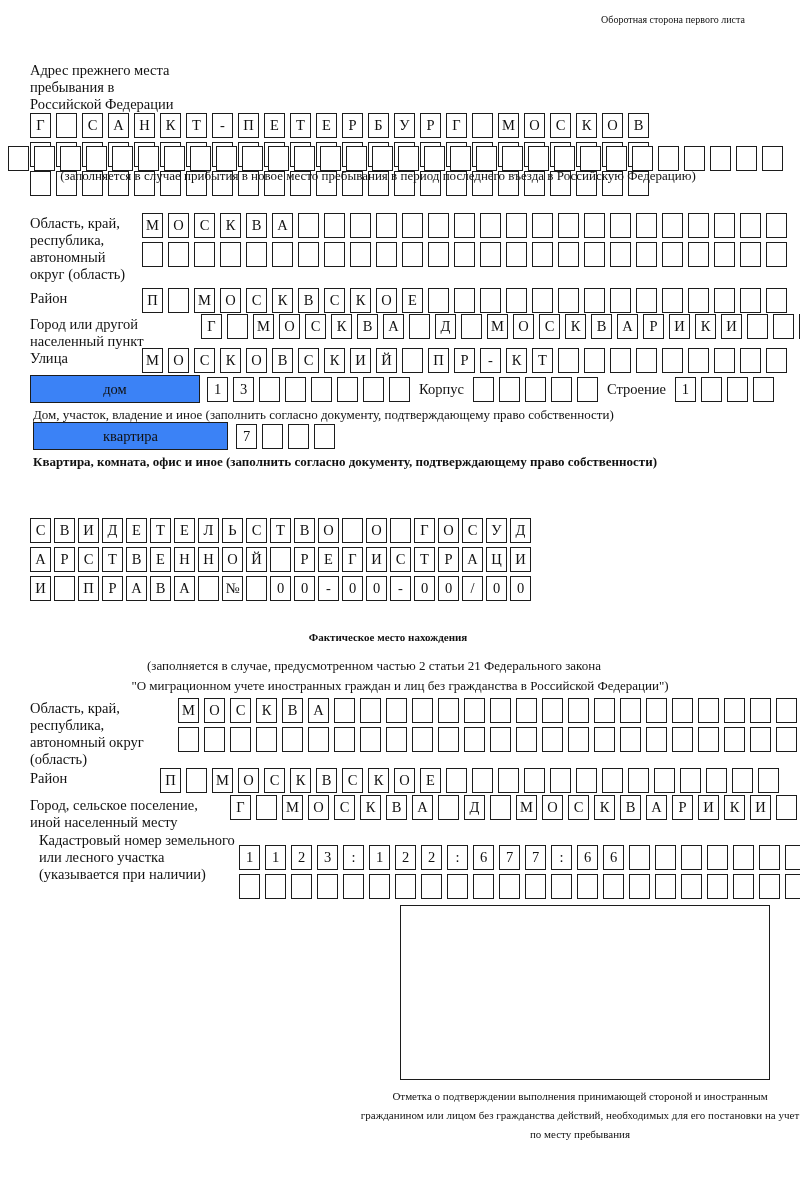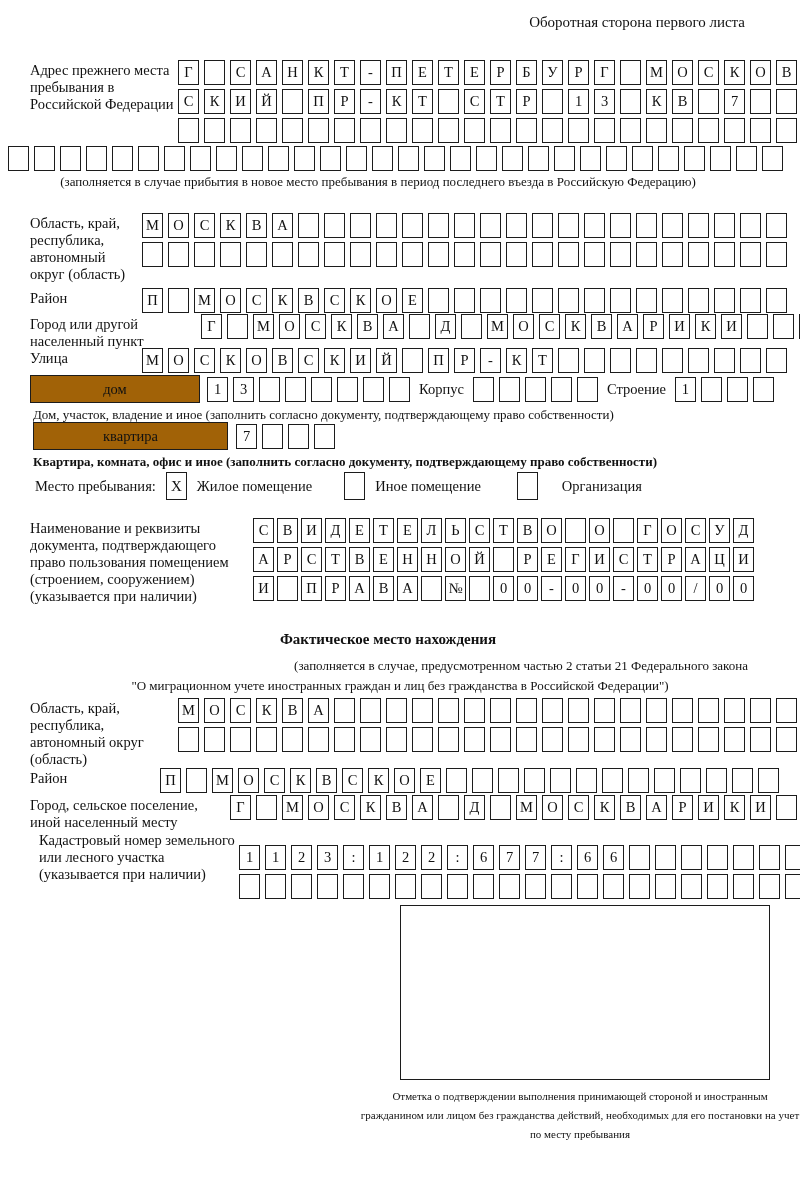--- a/index.html
+++ b/index.html
@@ -6,39 +6,39 @@
   html, body { background: #ffffff; }
   body {
     width: 800px; height: 1180px;
     font-family: "Liberation Serif", "DejaVu Serif", serif;
     color: #111; font-size: 14.5px;
   }
   .page { position: relative; width: 800px; height: 1180px; overflow: hidden; }
 
   .abs { position: absolute; }
 
-  .hdr-note { top: 14px; right: 55px; font-size: 15px; }
+  .hdr-note { top: 14px; right: 55px; font-size: 10px; }
 
   .field { display: flex; align-items: flex-start; }
   .lbl { flex: 0 0 auto; line-height: 17px; padding-top: 2px; }
   .rows { display: flex; flex-direction: column; gap: 4px; }
 
   .cells { display: flex; gap: 5px; }
   .cells.tight { gap: 3px; }
   .cell {
     flex: 0 0 auto; width: 21px; height: 25px;
     border: 1.5px solid #1c1c1c;
     display: flex; align-items: center; justify-content: center;
     font-size: 14.5px; line-height: 1; background: #fff;
   }
 
   .widebox {
     flex: 0 0 auto; height: 28px; border: 1.5px solid #1c1c1c;
     display: flex; align-items: center; justify-content: center;
-    font-size: 14.5px; background: #a16207;
+    font-size: 14.5px; background: #3b82f6;
   }
 
   .note { font-size: 13px; line-height: 16px; }
   .center { text-align: center; }
   .title { font-weight: bold; font-size: 15.5px; text-align: center; }
 
   .inline-row { display: flex; align-items: center; }
   .cbox {
     flex: 0 0 auto; width: 21px; height: 28px;
     border: 1.5px solid #1c1c1c;
@@ -48,21 +48,21 @@
 
   .confirm-box { border: 1.8px solid #1c1c1c; background: #fff; }
 </style>
 </head>
 <body>
 
 <div class="page">
 
   <div class="abs hdr-note">Оборотная сторона первого листа</div>
 
-  <div class="abs field" style="top:60px; left:30px;">
+  <div class="abs field" style="top:60px; left:30px;flex-direction:column;">
     <div class="lbl" style="width:148px;">Адрес прежнего места пребывания в Российской Федерации</div>
     <div class="rows">
       <div class="cells">
           <div class="cell">Г</div>
           <div class="cell"></div>
           <div class="cell">С</div>
           <div class="cell">А</div>
           <div class="cell">Н</div>
           <div class="cell">К</div>
           <div class="cell">Т</div>
@@ -163,21 +163,21 @@
       <div class="cell"></div>
       <div class="cell"></div>
       <div class="cell"></div>
       <div class="cell"></div>
       <div class="cell"></div>
       <div class="cell"></div>
       <div class="cell"></div>
       <div class="cell"></div>
       <div class="cell"></div>
     </div>
-  <div class="abs note center" style="top:174px; left:0; width:756px;">(заполняется в случае прибытия в новое место пребывания в период последнего въезда в Российскую Федерацию)</div>
+  <div class="abs note center" style="top:168px; left:0; width:756px;">(заполняется в случае прибытия в новое место пребывания в период последнего въезда в Российскую Федерацию)</div>
 
 
   <div class="abs field" style="top:213px; left:30px;">
     <div class="lbl" style="width:112px;">Область, край, республика, автономный округ (область)</div>
     <div class="rows">
       <div class="cells">
           <div class="cell">М</div>
           <div class="cell">О</div>
           <div class="cell">С</div>
           <div class="cell">К</div>
@@ -359,32 +359,22 @@
     <div class="widebox" style="width:195px;">квартира</div>
     <div class="cells">
         <div class="cell">7</div>
         <div class="cell"></div>
         <div class="cell"></div>
         <div class="cell"></div>
       </div>
   </div>
   <div class="abs note" style="top:454px; left:33px;font-weight:bold;">Квартира, комната, офис и иное (заполнить согласно документу, подтверждающему право собственности)</div>
 
-  <div class="abs inline-row" style="top:472px; left:35px; gap:10px;">
-    <span>Место пребывания:</span>
-    <div class="cbox">X</div>
-    <span>Жилое помещение</span>
-    <div class="cbox" style="margin-left:22px;"></div>
-    <span>Иное помещение</span>
-    <div class="cbox" style="margin-left:26px;"></div>
-    <span style="margin-left:14px;">Организация</span>
-  </div>
 
   <div class="abs field" style="top:518px; left:30px;">
-    <div class="lbl" style="width:223px;">Наименование и реквизиты документа, подтверждающего право пользования помещением (строением, сооружением) (указывается при наличии)</div>
     <div class="rows">
       <div class="cells tight">
           <div class="cell">С</div>
           <div class="cell">В</div>
           <div class="cell">И</div>
           <div class="cell">Д</div>
           <div class="cell">Е</div>
           <div class="cell">Т</div>
           <div class="cell">Е</div>
           <div class="cell">Л</div>
@@ -444,22 +434,22 @@
           <div class="cell">-</div>
           <div class="cell">0</div>
           <div class="cell">0</div>
           <div class="cell">/</div>
           <div class="cell">0</div>
           <div class="cell">0</div>
         </div>
     </div>
   </div>
 
-  <div class="abs title" style="top:631px; left:0; width:776px; font-size:15px;">Фактическое место нахождения</div>
-  <div class="abs note center" style="top:656px; left:0; width:748px; line-height:19px;text-align:right;">(заполняется в случае, предусмотренном частью 2 статьи 21 Федерального закона</div>
+  <div class="abs title" style="top:631px; left:0; width:776px; font-size:11px;">Фактическое место нахождения</div>
+  <div class="abs note center" style="top:656px; left:0; width:748px; line-height:19px;">(заполняется в случае, предусмотренном частью 2 статьи 21 Федерального закона</div>
   <div class="abs note center" style="top:676px; left:0; width:800px; line-height:19px;">"О миграционном учете иностранных граждан и лиц без гражданства в Российской Федерации")</div>
 
   <div class="abs field" style="top:698px; left:30px;">
     <div class="lbl" style="width:148px;">Область, край, республика, автономный округ (область)</div>
     <div class="rows">
       <div class="cells">
           <div class="cell">М</div>
           <div class="cell">О</div>
           <div class="cell">С</div>
           <div class="cell">К</div>

